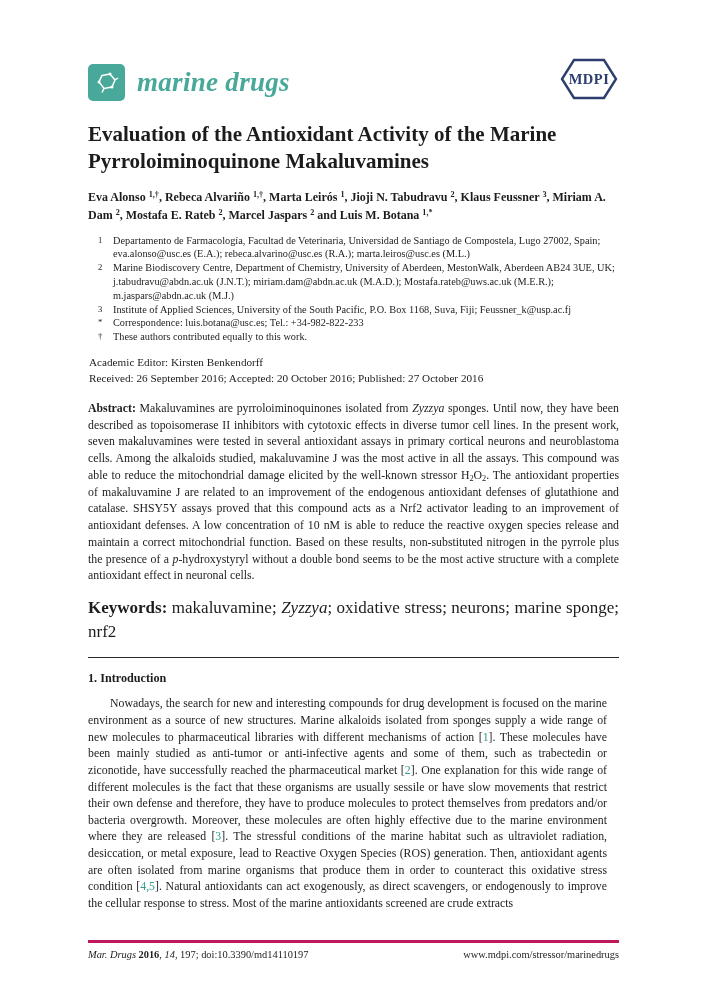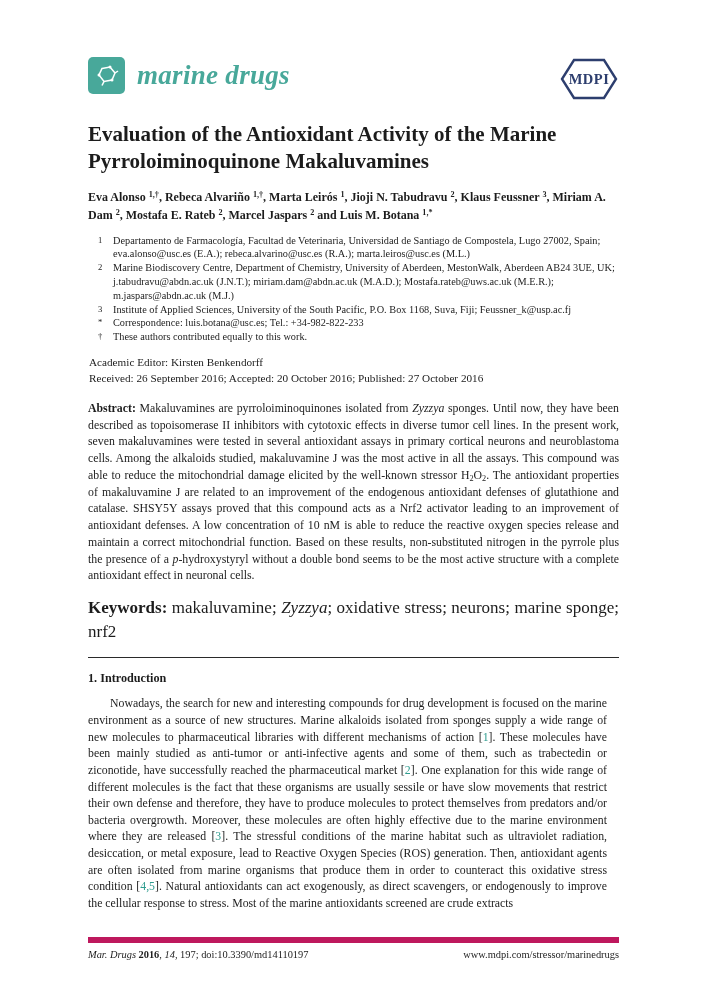--- a/index.html
+++ b/index.html
@@ -13,21 +13,21 @@
     position:relative;
     width:707px;height:1000px;
     box-sizing:border-box;
     padding:57px 88px 0 88px;
     background:#ffffff;
     color:var(--ink);
     font-family:"Liberation Serif", serif;
     overflow:hidden;
   }
   
-  .header{display:flex;justify-content:space-between;align-items:flex-start;margin-bottom:20px;}
+  .header{display:flex;justify-content:space-between;align-items:flex-end;margin-bottom:20px;}
   .journal-logo{display:flex;align-items:center;}
   .logo-icon{
     width:37px;height:37px;border-radius:5px;
     background:var(--teal);
     display:flex;align-items:center;justify-content:center;
     flex:none;
   }
   .logo-text{
     margin-left:12px;
     font-family:"Liberation Serif", serif;
@@ -72,21 +72,21 @@
     margin:13px 0 13px 0;
   }
   .section-heading{font-size:12.2px;font-weight:bold;margin:0;}
   .body-para{
     margin:9px 12px 0 0;font-size:11.8px;line-height:1.41;
     text-align:justify;text-indent:22px;
   }
   
   .footer{
     position:absolute;left:88px;right:88px;bottom:40px;
-    border-top:6px solid #be185d;
+    border-top:3px solid #be185d;
     padding-top:6px;
     display:flex;justify-content:space-between;
     font-size:10.4px;
   }
   
   .seg-b{font-weight:bold;}
   .seg-i{font-style:italic;}
   .seg-link{color:var(--link);}
   .seg-sub{font-size:.7em;position:relative;top:.25em;}
   .seg-sup{font-size:.68em;position:relative;top:-.42em;}

